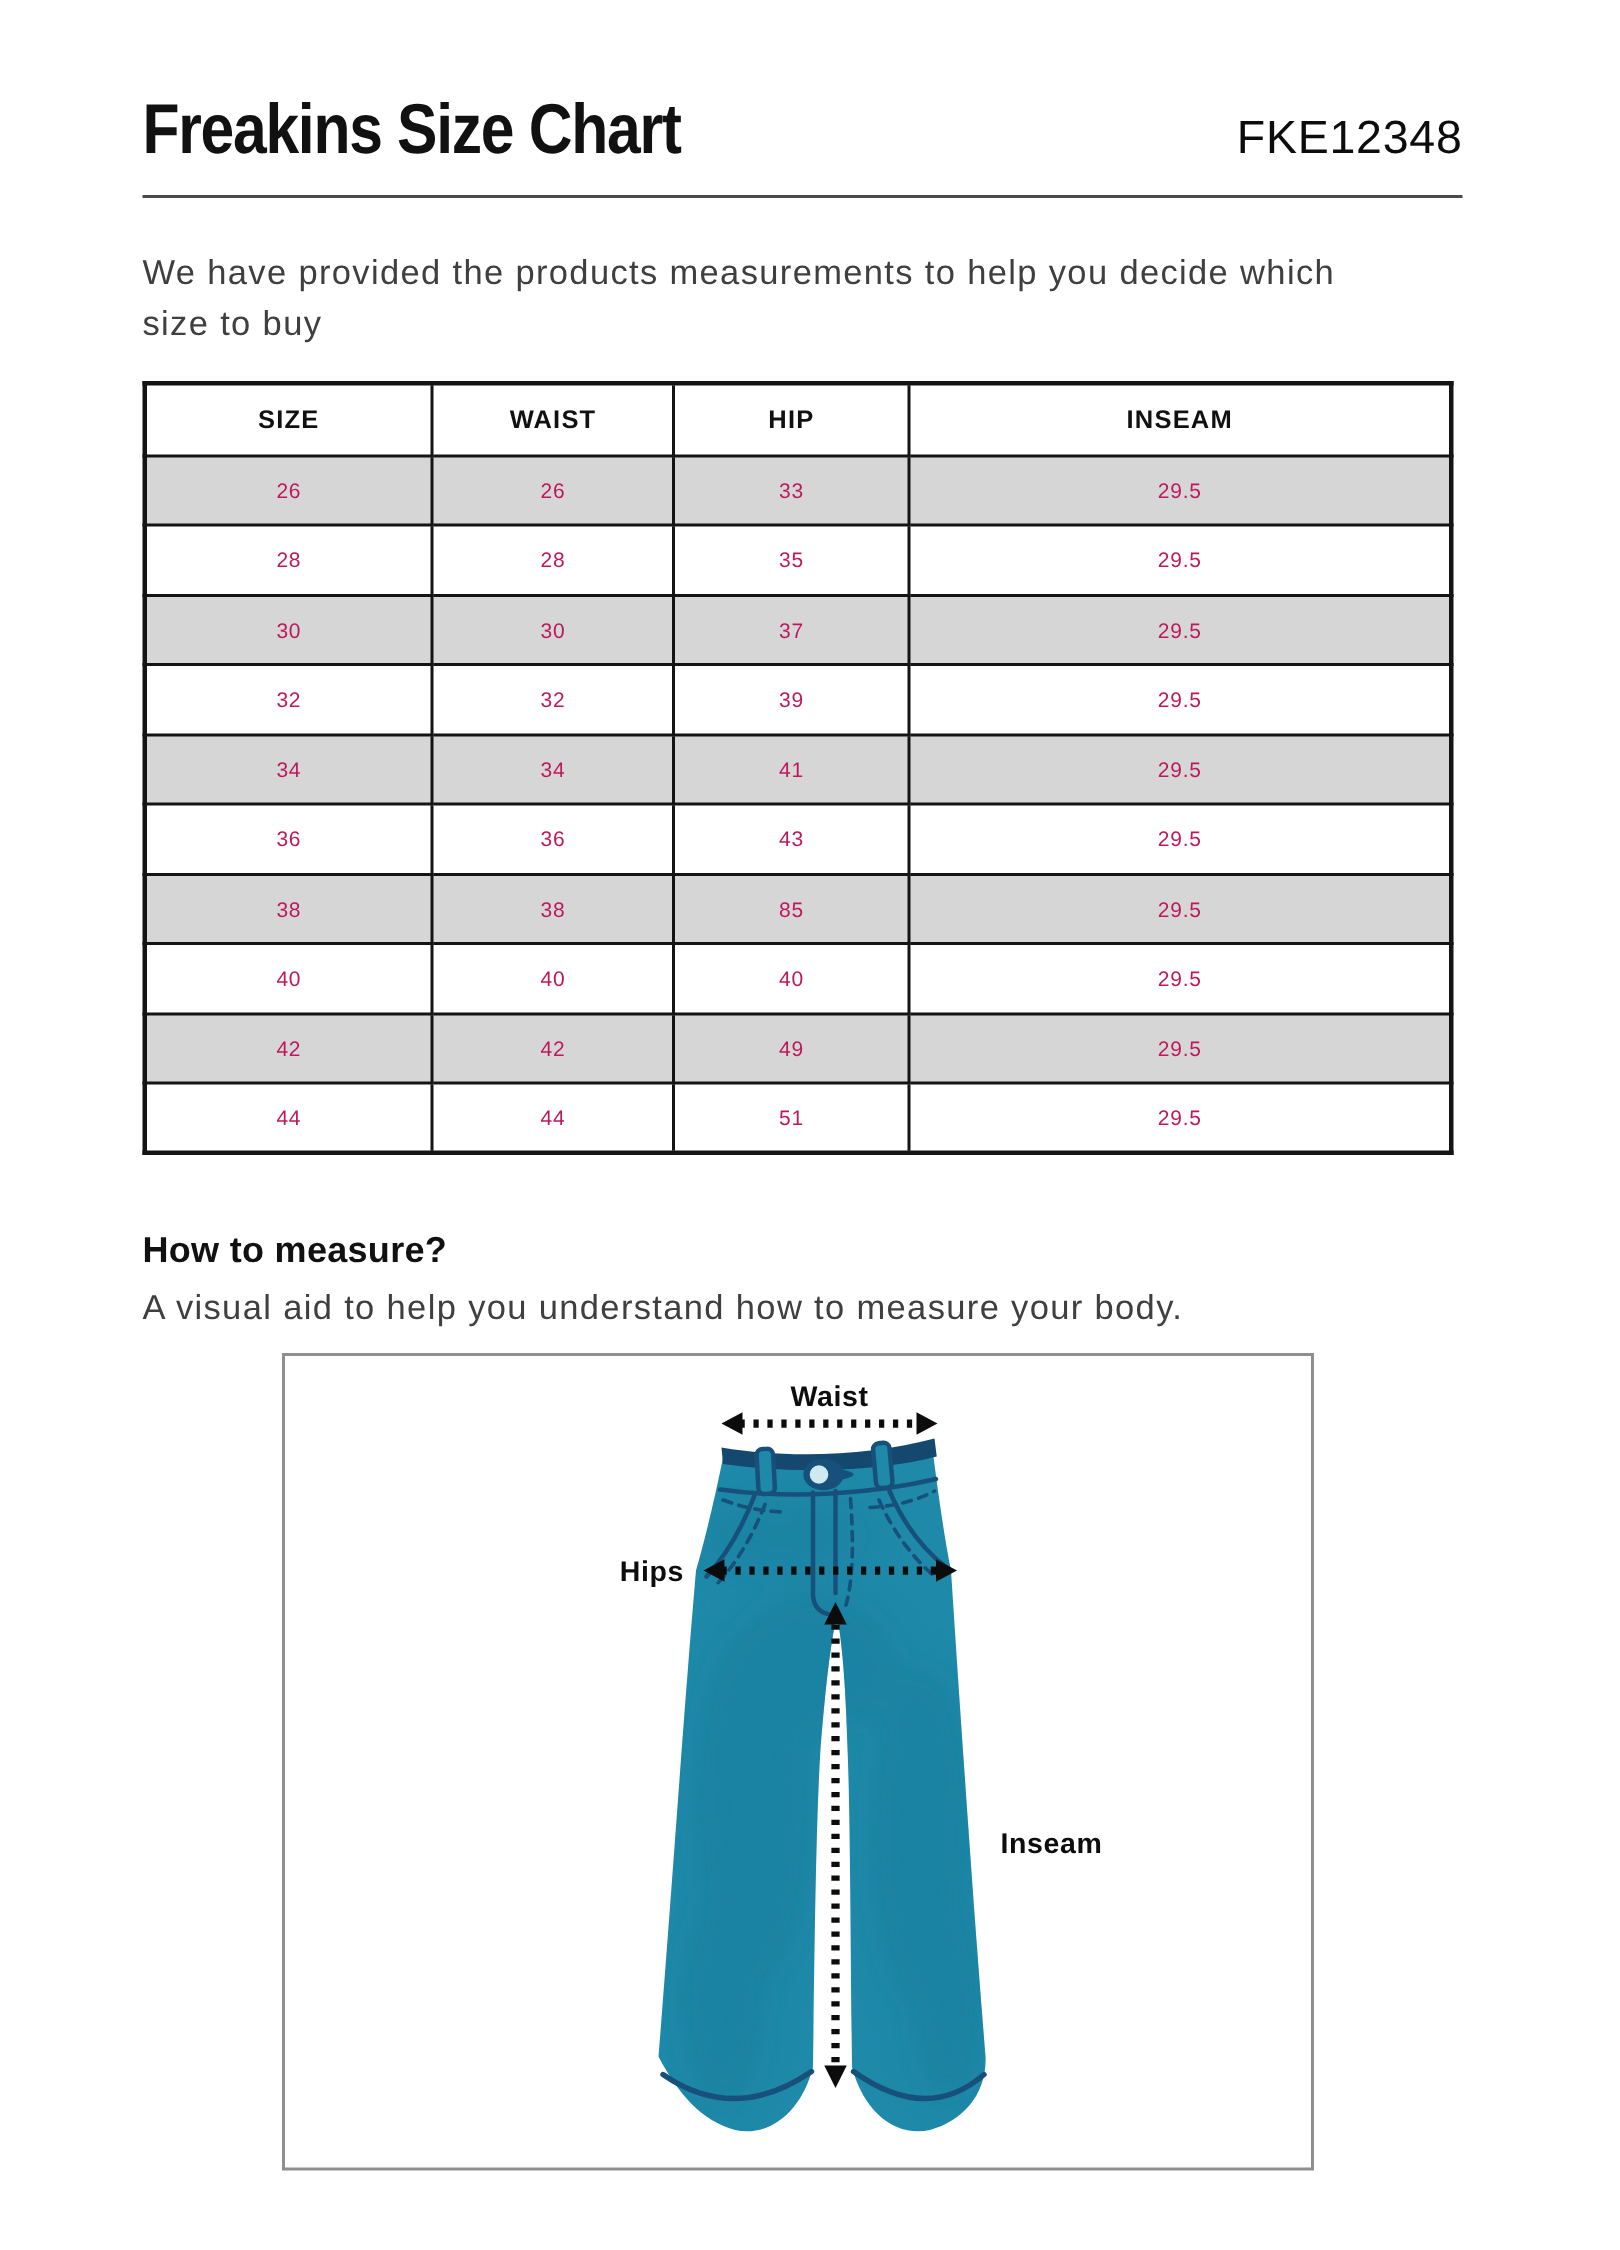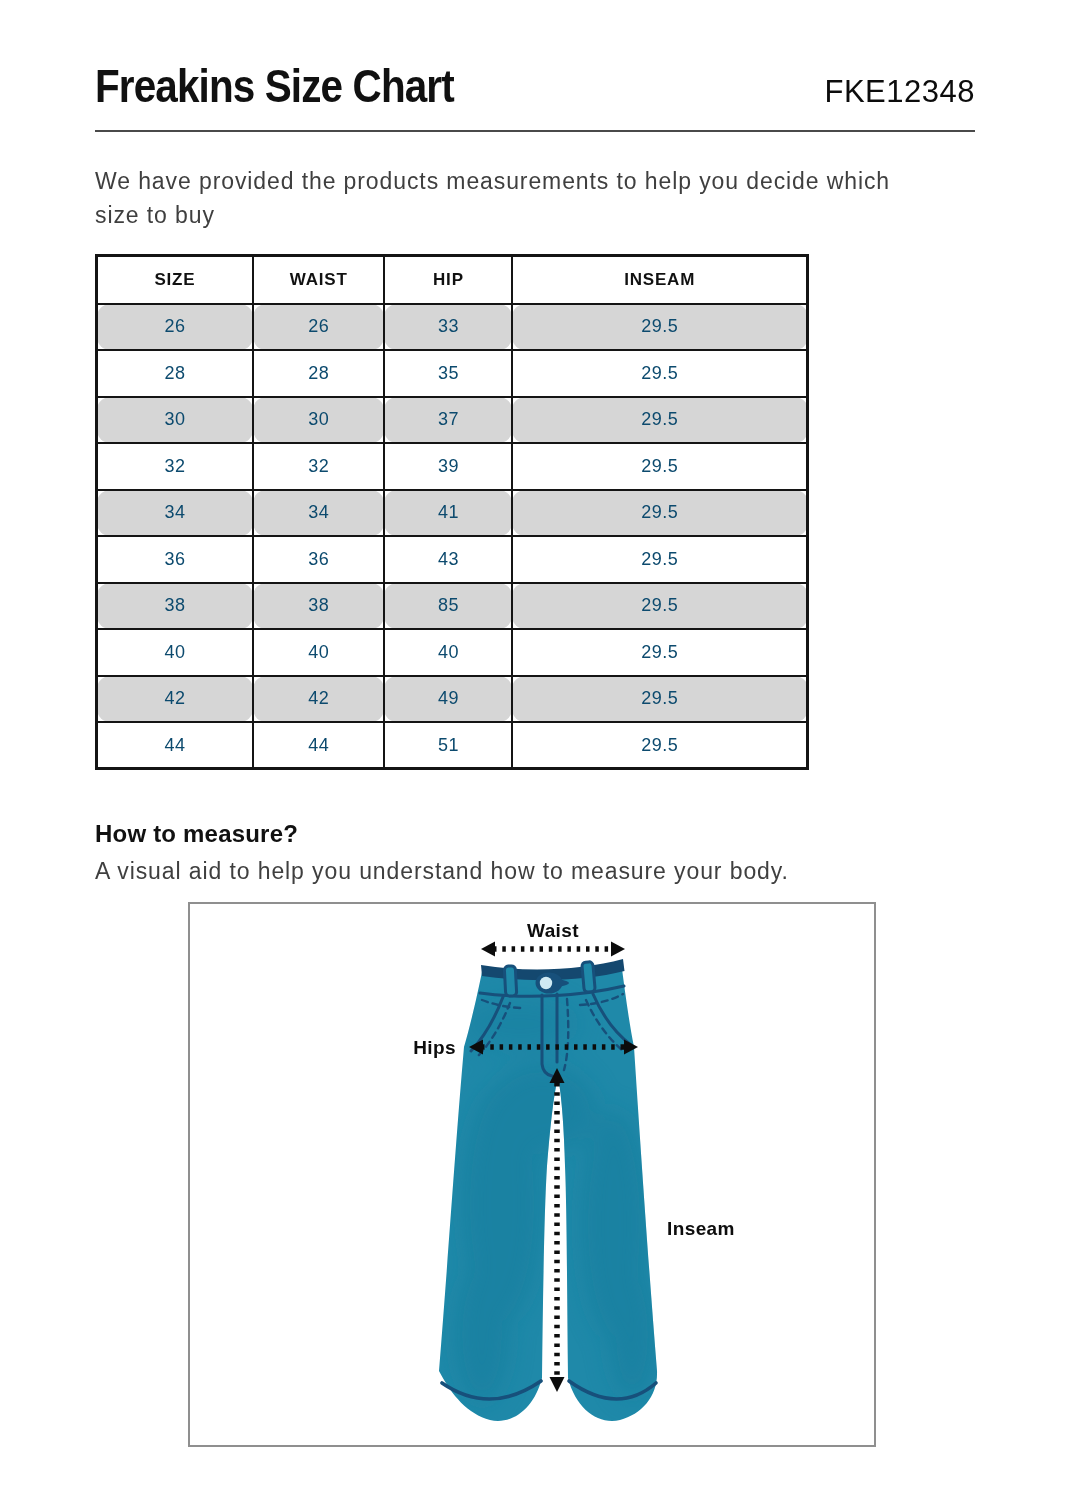--- a/index.html
+++ b/index.html
@@ -17,28 +17,28 @@
   
   .masthead{display:flex;justify-content:space-between;align-items:baseline;}
   .title{font-size:47px;font-weight:900;letter-spacing:-1px;line-height:48px;
          transform:scaleX(.86);transform-origin:left bottom;white-space:nowrap;}
   .sku{font-size:31px;font-weight:400;letter-spacing:.5px;color:#0c0c0c;margin-left:44px;}
   .rule{border:none;height:2px;background:var(--rule_gray);margin-top:20px;}
   
   .intro{margin-top:32px;font-size:23px;line-height:34px;color:var(--text_body);
          letter-spacing:.9px;white-space:pre-line;}
   
-  table.size{width:714px;margin-top:22px;border-collapse:collapse;table-layout:fixed;
+  table.size{width:874px;margin-top:22px;border-collapse:collapse;table-layout:fixed;
              border:3px solid var(--table_border);}
   table.size col.c-size{width:22%;} table.size col.c-waist{width:18.5%;}
   table.size col.c-hip{width:18%;}  table.size col.c-inseam{width:41.5%;}
   table.size th,table.size td{border:2px solid var(--table_border);text-align:center;
              vertical-align:middle;}
   table.size th{height:48px;font-size:17px;font-weight:700;letter-spacing:.8px;background:#fff;}
-  table.size td{height:46.5px;font-size:18px;font-weight:400;color:#0c4a6e;letter-spacing:.5px;border-radius:13px;}
+  table.size td{height:46.5px;font-size:14px;font-weight:400;color:#be185d;letter-spacing:.5px;}
   table.size tbody tr:nth-child(odd){background:var(--row_alt);}
   
   .how-heading{margin-top:49px;font-size:24px;font-weight:800;letter-spacing:.2px;line-height:30px;}
   .how-sub{margin-top:5px;font-size:23px;color:var(--text_body);letter-spacing:.9px;line-height:34px;}
   
   .figure-box{margin-top:14px;margin-left:93px;width:688px;height:545px;
               border:2px solid var(--box_border);background:#fff;}
   .figure-box svg{display:block;width:100%;height:100%;}
   
   .jeans-fill{fill:var(--denim_base);}

